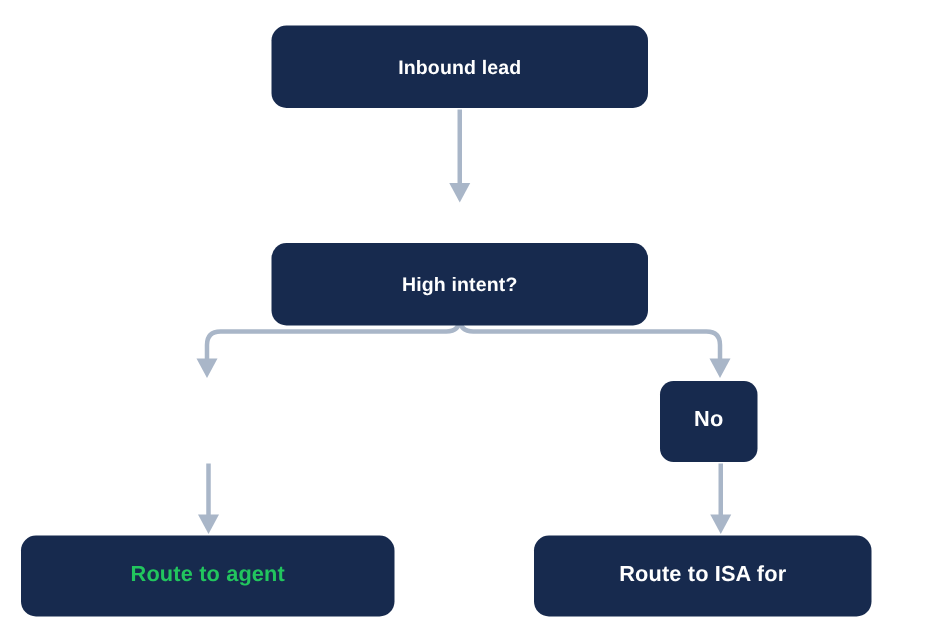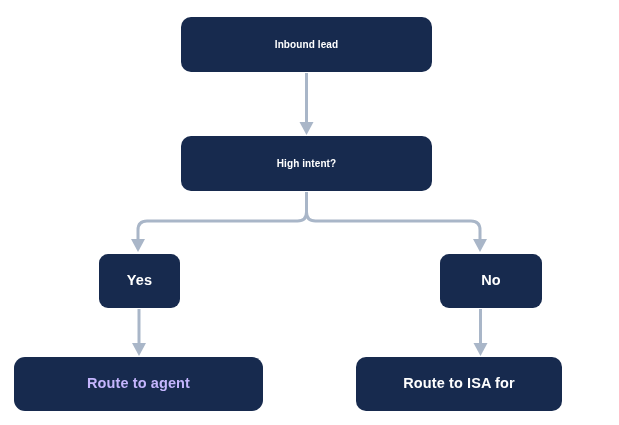--- a/index.html
+++ b/index.html
@@ -25,30 +25,30 @@
     display: flex;
     align-items: center;
     justify-content: center;
     text-align: center;
     font-weight: bold;
     line-height: 1.32;
     letter-spacing: 0.1px;
     box-sizing: border-box;
     z-index: 2;
   }
-  .node-lg   { font-size: 10px; }
+  .node-lg   { font-size: 13px; }
   .node-sm   { font-size: 14.5px; }
   .node-leaf { font-size: 14.5px; }
 
   #node-inbound-lead   { left: 181px; top: 17px;  width: 251px; height: 55px; }
   #node-high-intent    { left: 181px; top: 136px; width: 251px; height: 55px; }
   #node-yes           { left: 99px;  top: 254px; width: 81px;  height: 54px; border-radius: 9px; }
-  #node-no            { left: 440px; top: 254px; width: 102px;  height: 54px; border-radius: 9px; }
+  #node-no            { left: 440px; top: 254px; width: 65px;  height: 54px; border-radius: 9px; }
   #node-route-agent   { left: 14px;  top: 357px; width: 249px; height: 54px; }
-  #node-route-isa     { left: 356px; top: 357px; width: 206px; height: 54px; }
+  #node-route-isa     { left: 356px; top: 357px; width: 225px; height: 54px; }
 
   #connectors {
     position: absolute;
     left: 0; top: 0;
     width: 619px;
     height: 425px;
     z-index: 1;
   }
   .conn-path {
     fill: none;
@@ -87,33 +87,30 @@
     <g>
       <path class="conn-path" d="M480.5,309 L480.5,345" stroke="#a9b6c8"></path>
       <polygon class="conn-head" points="480.5,356 473.5,343 487.5,343" fill="#a9b6c8"></polygon>
     </g>
   </svg>
 
   <div class="node node-lg" id="node-inbound-lead" style="background: rgb(23, 42, 78); color: rgb(255, 255, 255);">
     <span>Inbound lead</span>
   </div>
 
-  <div class="node node-lg" id="node-high-intent" style="background: rgb(23, 42, 78); color: rgb(255, 255, 255);">
+  <div class="node node-lg" id="node-high-intent" style="background: rgb(23, 42, 78); color: rgb(255, 255, 255); margin-top: 26px;">
     <span>High intent?</span>
   </div>
 
-  <div class="node node-sm" id="node-yes" style="background: rgb(23, 42, 78); color: rgb(255, 255, 255);">
-    <span>Yes</span>
-  </div>
 
   <div class="node node-sm" id="node-no" style="background: rgb(23, 42, 78); color: rgb(255, 255, 255);">
     <span>No</span>
   </div>
 
-  <div class="node node-leaf" id="node-route-agent" style="background: rgb(23, 42, 78); color: #c4b5fd; border-radius: 11px;">
+  <div class="node node-leaf" id="node-route-agent" style="background: rgb(23, 42, 78); color: #22c55e;">
     <span>
       <span>Route to agent</span><br>
     </span>
   </div>
 
   <div class="node node-leaf" id="node-route-isa" style="background: rgb(23, 42, 78); color: rgb(255, 255, 255);">
     <span>
       <span>Route to ISA for</span><br>
     </span>
   </div>

